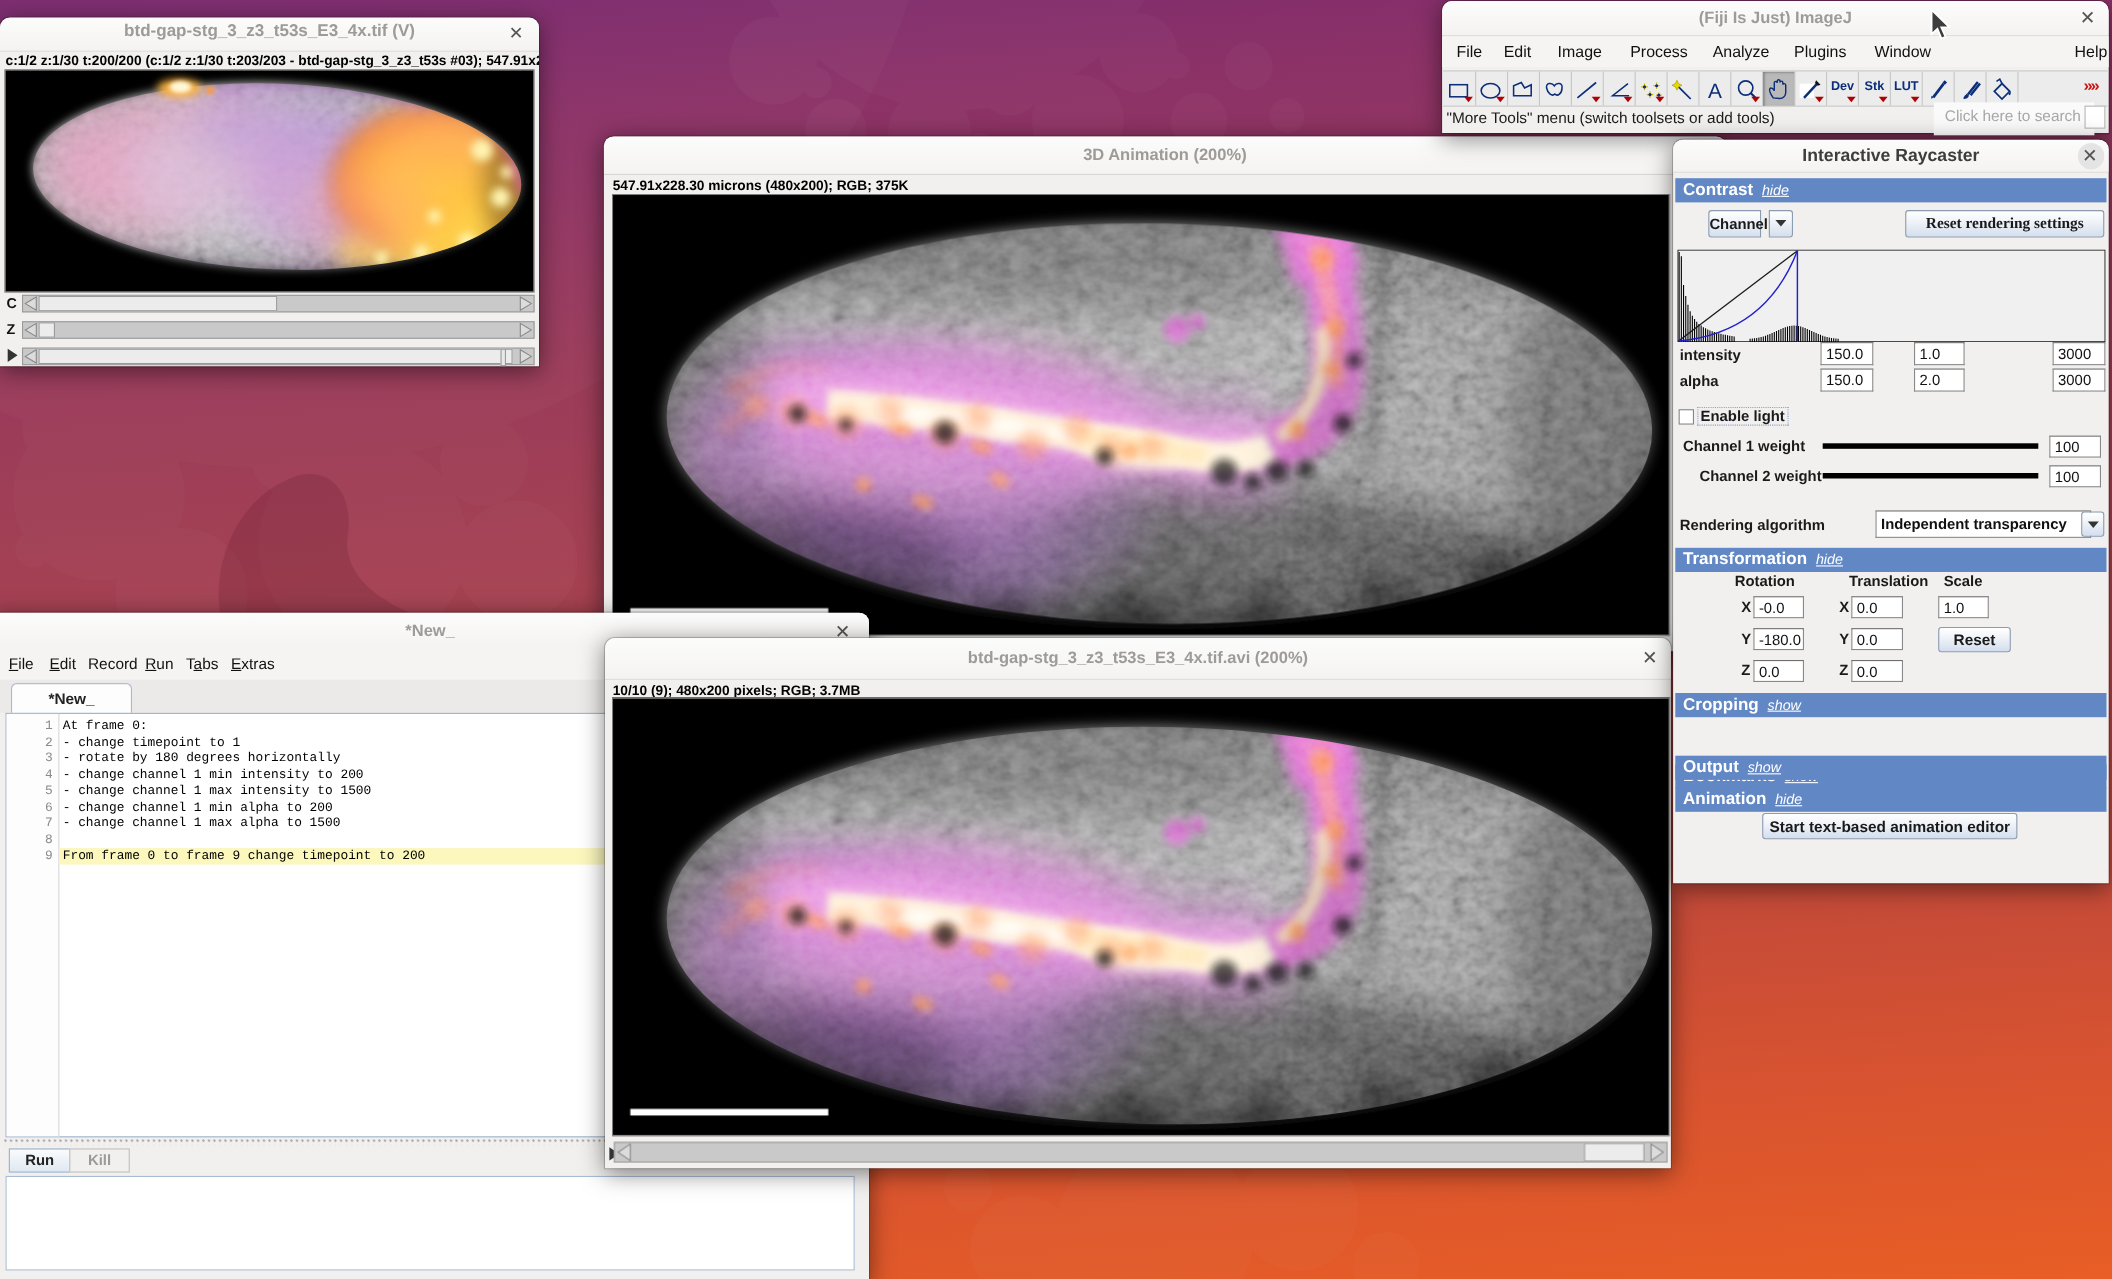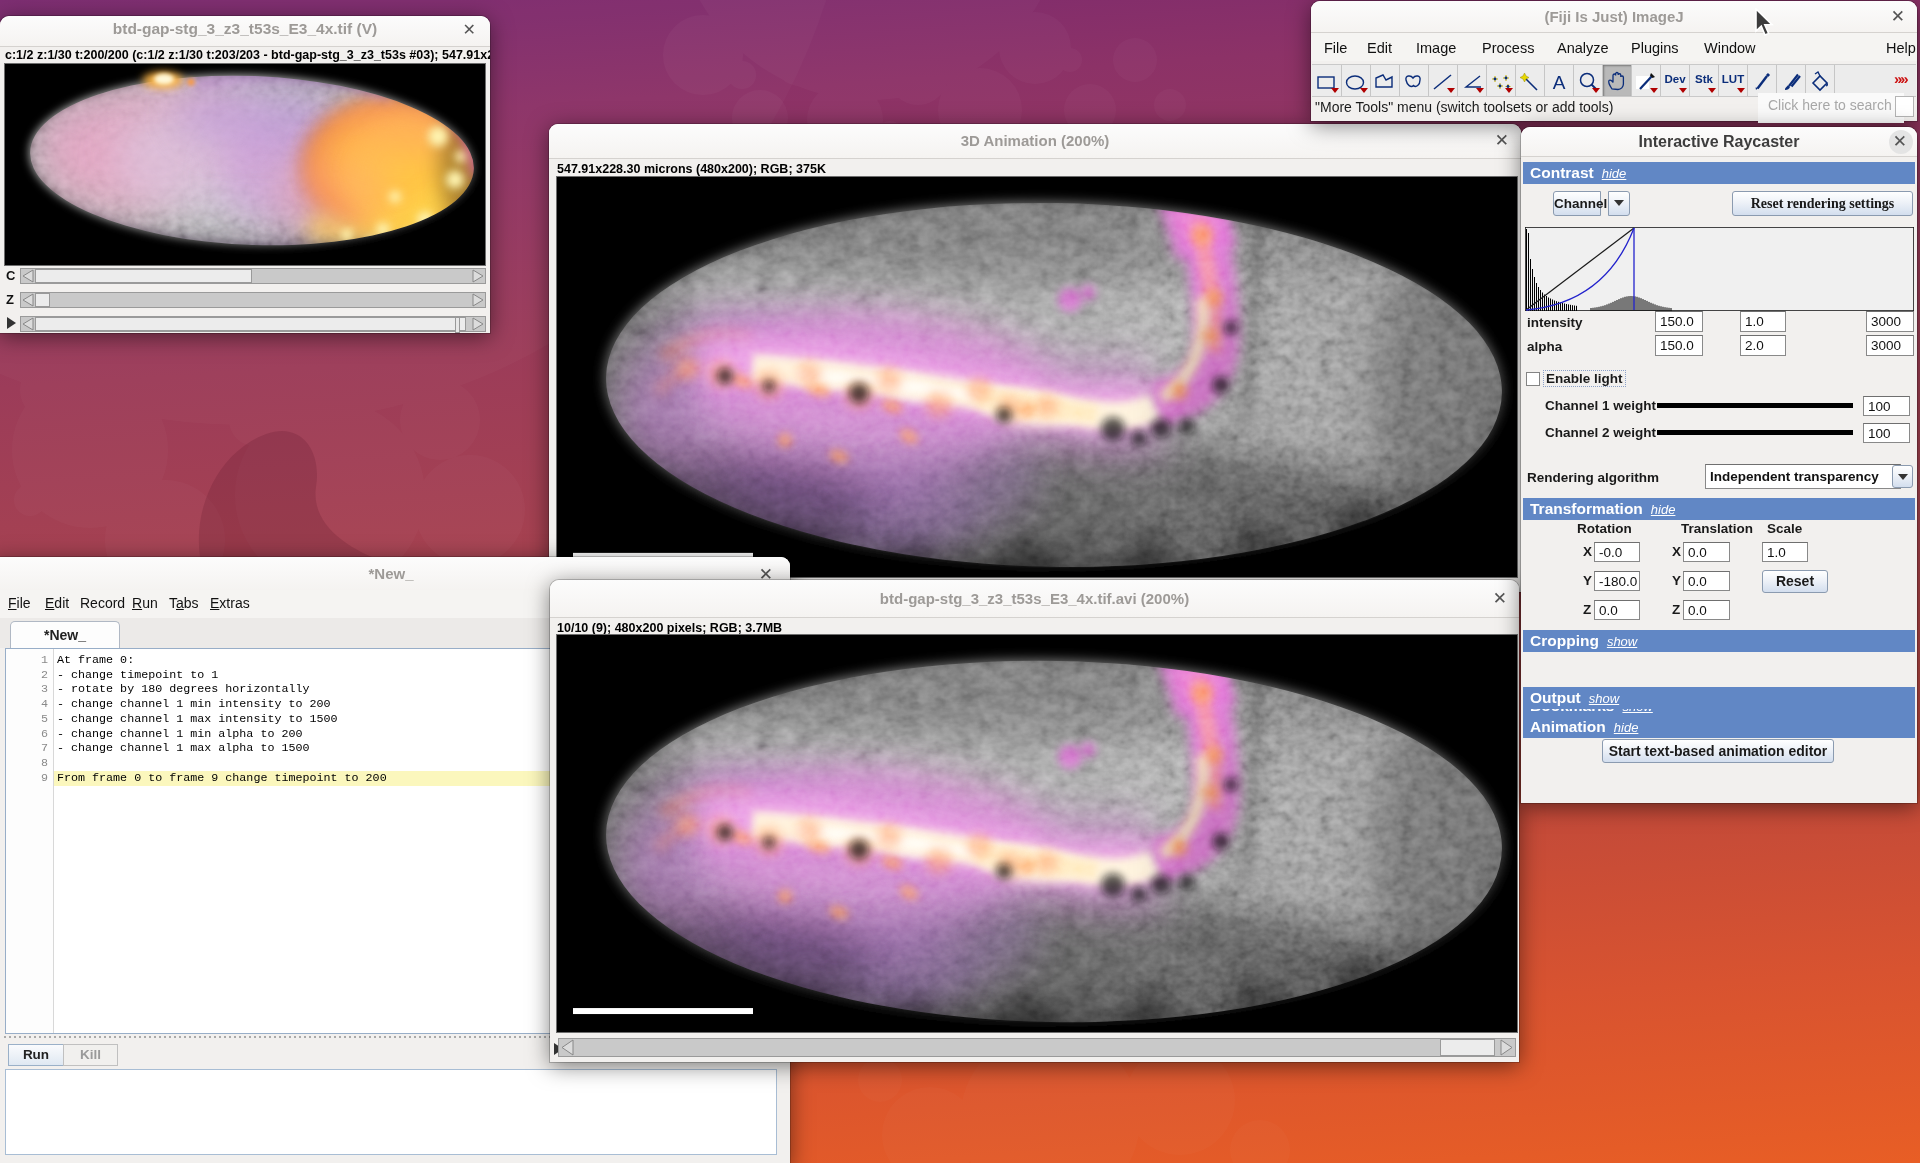--- a/index.html
+++ b/index.html
@@ -68,21 +68,21 @@
   <circle cx="210" cy="385" r="14"></circle>
         <circle cx="290" cy="390" r="10"></circle>
         <circle cx="30" cy="500" r="16"></circle>
   <circle cx="440" cy="420" r="40"></circle>
         <circle cx="470" cy="510" r="55"></circle>
  </g>
 </g>
 <path d="M200,557 C193,508 218,452 266,434 C302,421 322,452 316,487 C311,521 342,544 372,557 Z" fill="#5c1626" opacity=".2"></path>
 </svg>
 
-<div class="win" id="w3d" style="left:549px;top:124px;width:972px;height:468px;">
+<div class="win" id="w3d" style="left:549px;top:124px;width:972px;height:468px;padding-left:48px;">
   <div class="tbar" style="height:34px;"></div>
   <div class="ttxt" style="top:8px;">3D Animation (200%)</div>
   <div class="tx" style="right:12px;top:6px;">✕</div>
   <div class="info" style="left:8px;top:38px;">547.91x228.30 microns (480x200); RGB; 375K</div>
   <div class="img" id="img3d" style="left:8px;top:53px;width:960px;height:400px;"><svg width="960" height="400" viewBox="0 0 960 398" preserveAspectRatio="none">
         <use href="#embig"></use>
       </svg></div>
 </div>
 
 <div class="win" id="wij" style="left:1311px;top:1px;width:606px;height:120px;">
@@ -416,21 +416,21 @@
   <div class="slbl" style="left:6px;top:188px;">intensity</div>
   <div class="sfield" style="left:134px;top:184px;width:48px;height:21px;">150.0</div>
   <div class="sfield" style="left:219px;top:184px;width:46px;height:21px;">1.0</div>
   <div class="sfield" style="left:345px;top:184px;width:48px;height:21px;">3000</div>
   <div class="slbl" style="left:6px;top:212px;">alpha</div>
   <div class="sfield" style="left:134px;top:208px;width:48px;height:21px;">150.0</div>
   <div class="sfield" style="left:219px;top:208px;width:46px;height:21px;">2.0</div>
   <div class="sfield" style="left:345px;top:208px;width:48px;height:21px;">3000</div>
   <div style="position:absolute;left:5px;top:245px;width:12px;height:12px;background:#fff;border:1px solid #848484;"></div>
   <div class="slbl" style="left:22px;top:243px;border:1px dotted #8aa0c8;padding:0 2px;">Enable light</div>
-  <div class="slbl" style="left:24px;top:271px;">Channel 1 weight</div>
+  <div class="slbl" style="left:9px;top:271px;">Channel 1 weight</div>
   <div class="sld" style="left:136px;top:276px;width:196px;"></div>
   <div class="sfield" style="left:342px;top:269px;width:47px;height:20px;">100</div>
   <div class="slbl" style="left:24px;top:298px;">Channel 2 weight</div>
   <div class="sld" style="left:136px;top:303px;width:196px;"></div>
   <div class="sfield" style="left:342px;top:296px;width:47px;height:20px;">100</div>
   <div class="slbl" style="left:6px;top:343px;">Rendering algorithm</div>
   <div class="sfield" style="left:184px;top:337px;width:196px;height:25px;font-weight:bold;line-height:23px;">Independent transparency</div>
   <div class="sbtn" style="left:371px;top:338px;width:21px;height:23px;"><span style="display:inline-block;width:0;height:0;border-left:5px solid transparent;border-right:5px solid transparent;border-top:6px solid #333;margin-top:8px;"></span></div>
   <div class="rhead" style="top:371px;"><b>Transformation</b><i>hide</i></div>
   <div class="slbl" style="left:56px;top:394px;">Rotation</div>

